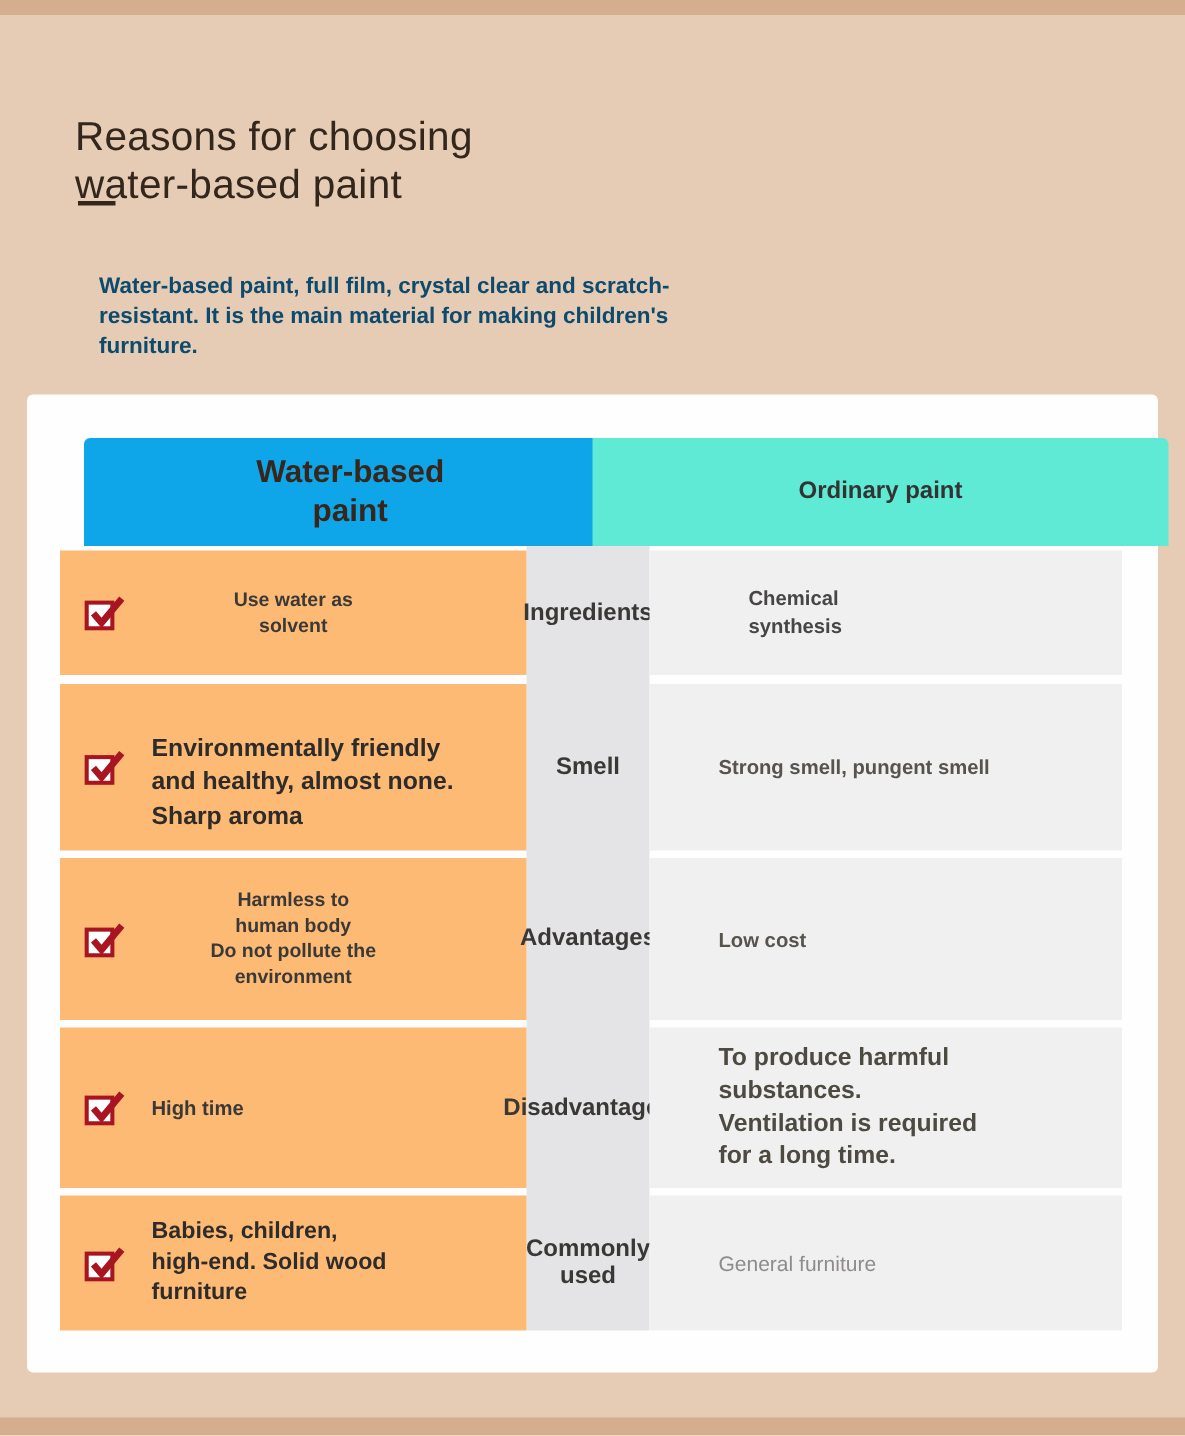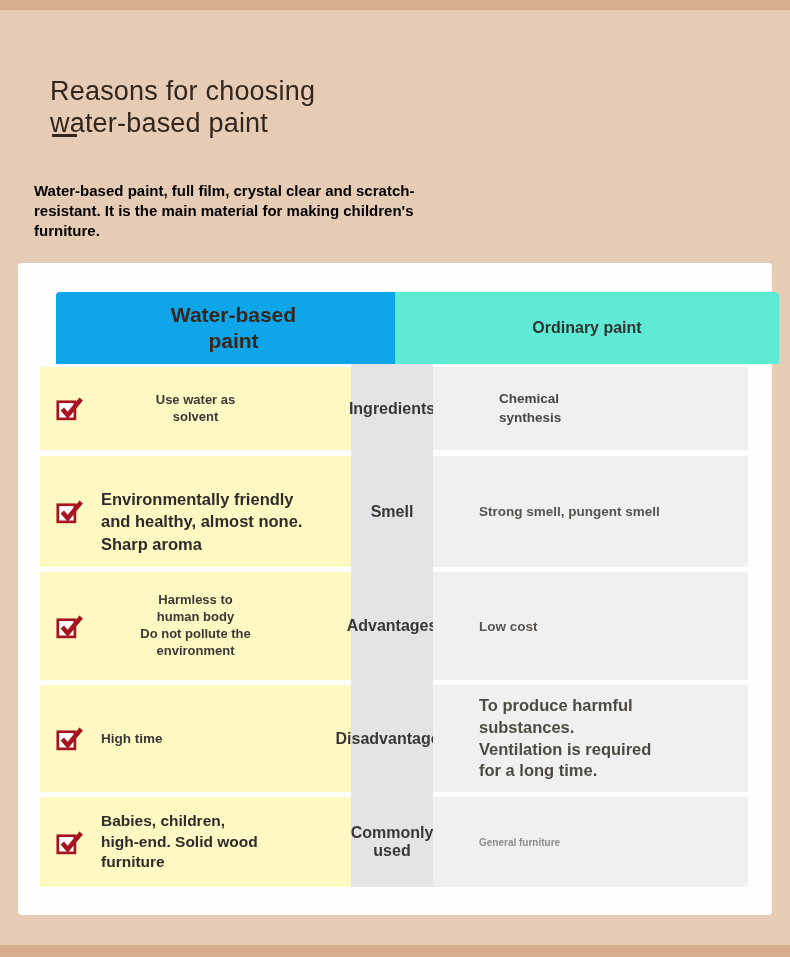--- a/index.html
+++ b/index.html
@@ -17,22 +17,22 @@
   .page-title {
     position:absolute; left:50px; top:57px;
     font-size:27px; font-weight:normal; color:#33261d;
     line-height:1.2; letter-spacing:.2px;
   }
   .title-dash {
     position:absolute; left:52px; top:134px;
     width:25px; height:3px; background:#33261d;
   }
   .page-subtitle {
-    position:absolute; left:34px; top:166px; width:445px;
-    font-size:15px; line-height:1.32; color:#000000; font-weight:bold;
+    position:absolute; left:66px; top:166px; width:445px;
+    font-size:15px; line-height:1.32; color:#0c4a6e; font-weight:bold;
   }
 
   .card {
     position:absolute; left:18px; top:263px; width:754px; height:652px;
     background:#fefefe; border-radius:4px;
   }
 
   .col-header {
     position:absolute; top:292px; height:72px;
     display:flex; align-items:center; justify-content:center;
@@ -48,21 +48,21 @@
     color:#333; font-size:16px;
     border-radius:0 4px 0 0;
   }
 
   .category-strip {
     position:absolute; left:351px; top:364px; width:82px; height:523px;
     background:#e4e4e6;
   }
 
   .cell { position:absolute; display:flex; align-items:center; box-sizing:border-box; }
-  .left-cell  { left:40px;  width:311px; background:#fef9c3; padding-left:16px; }
+  .left-cell  { left:40px;  width:311px; background:#fdba74; padding-left:16px; }
   .right-cell { left:433px; width:315px; background:#f1f0f1; padding-left:46px; }
   .mid-cell   { left:351px; width:82px; justify-content:center; text-align:center;
                 font-weight:bold; color:#3a3835; }
 
   .r0 { top:367px; height:83px; }
   .r1 { top:456px; height:111px; }
   .r2 { top:572px; height:108px; }
   .r3 { top:685px; height:107px; }
   .r4 { top:797px; height:90px; }
 
@@ -73,21 +73,21 @@
   .r1 .lt { margin-left:18px; font-size:16.5px; line-height:1.35; color:#2e2c2a;margin-top:20px; }
   .r2 .lt { flex:1; text-align:center; margin-right:43px; font-size:13px; line-height:1.3; }
   .r3 .lt { margin-left:18px; font-size:13.5px; }
   .r4 .lt { margin-left:18px; font-size:15.5px; line-height:1.35; color:#2e2c2a; }
 
   .rt { white-space:pre-line; }
   .r0 .rt { margin-left:20px; font-size:13.5px; font-weight:bold; color:#474645; line-height:1.4; }
   .r1 .rt { font-size:13.5px; font-weight:bold; color:#57534f; }
   .r2 .rt { font-size:13.5px; font-weight:bold; color:#57534f; }
   .r3 .rt { font-size:16.5px; font-weight:bold; color:#4d4b41; line-height:1.33; }
-  .r4 .rt { font-size:10px; font-weight:bold; color:#8e8b88; }
+  .r4 .rt { font-size:14px; font-weight:normal; color:#8e8b88; }
 </style>
 </head>
 <body>
 
 <div class="page">
 
   <div class="edge-strip edge-top"></div>
   <div class="edge-strip edge-bottom"></div>
 
   <h1 class="page-title pre">Reasons for choosing

